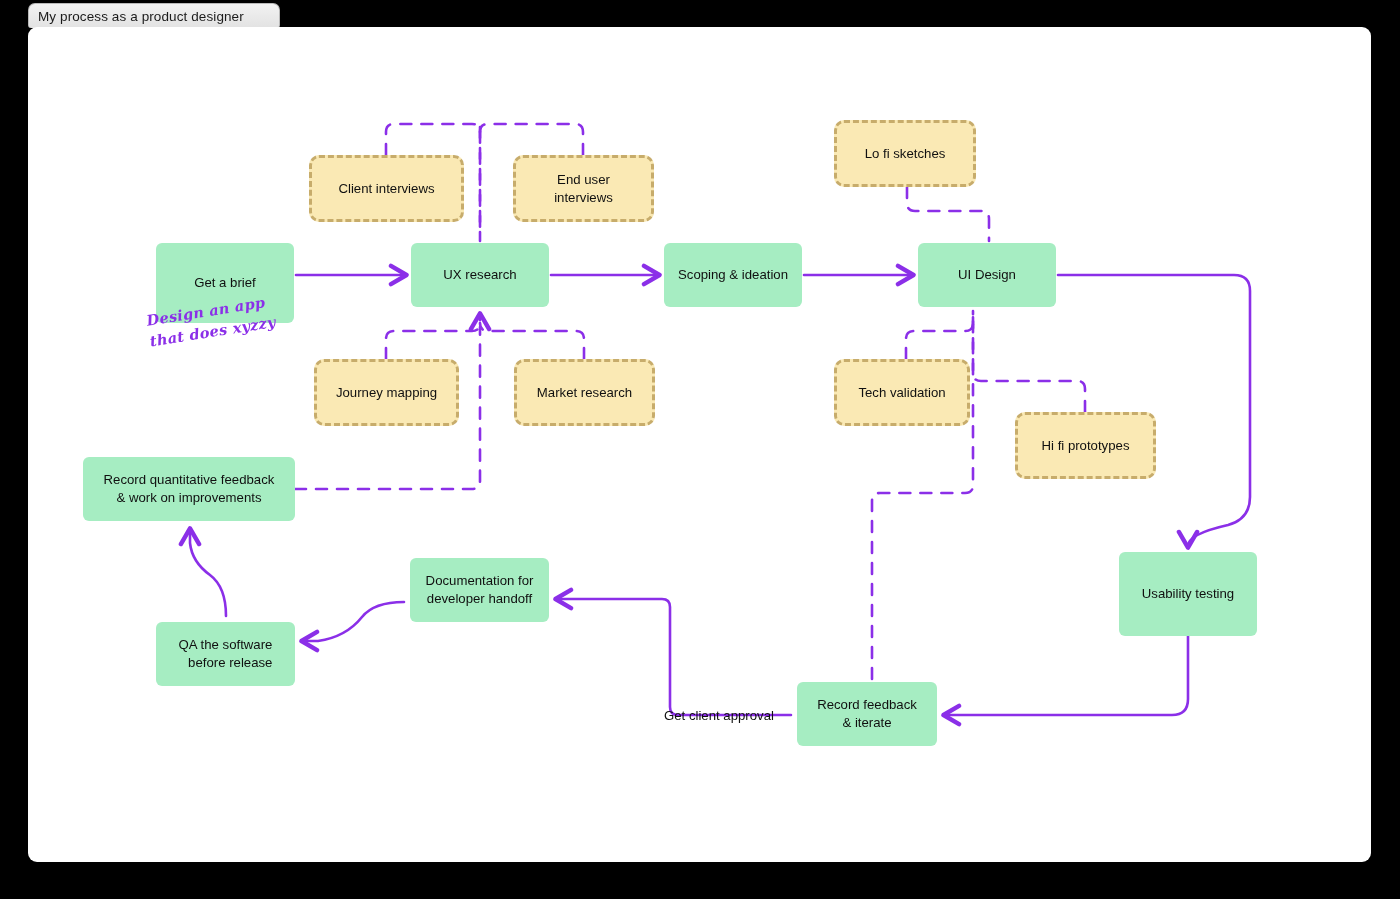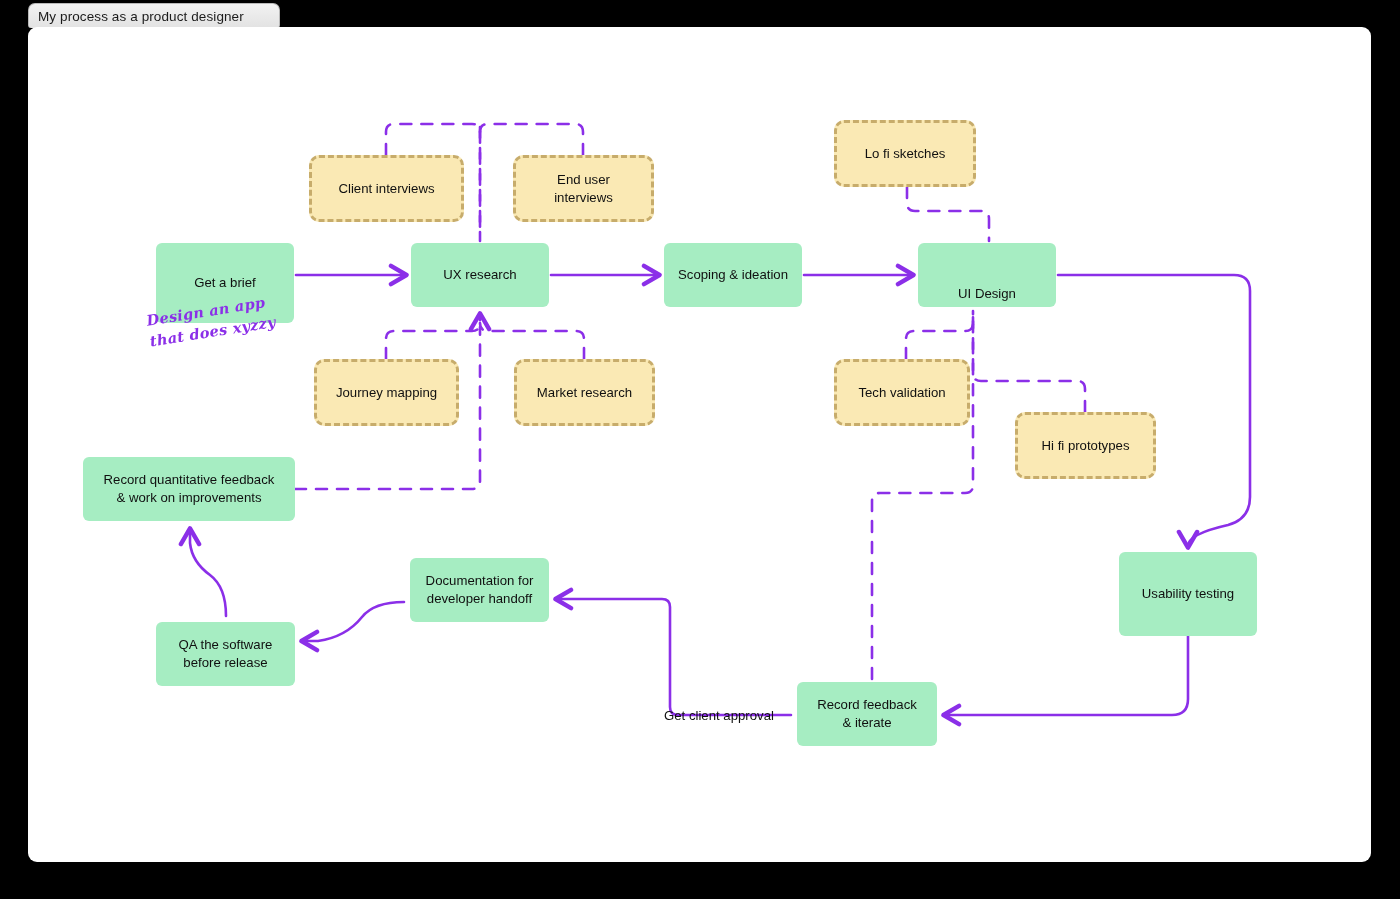--- a/index.html
+++ b/index.html
@@ -168,39 +168,39 @@
     </div>
 
     <div class="node green" style="left:383px;top:216px;width:138px;height:64px;">
       <span>UX research</span>
     </div>
 
     <div class="node green" style="left:636px;top:216px;width:138px;height:64px;">
       <span>Scoping &amp; ideation</span>
     </div>
 
-    <div class="node green" style="left:890px;top:216px;width:138px;height:64px;align-items:flex-end;">
+    <div class="node green" style="left:890px;top:216px;width:138px;height:64px;">
       <span>UI Design</span>
     </div>
 
     <div class="node green" style="left:1091px;top:525px;width:138px;height:84px;">
       <span>Usability testing</span>
     </div>
 
     <div class="node green" style="left:769px;top:655px;width:140px;height:64px;white-space:pre-line;">
       <span>Record feedback
 &amp; iterate</span>
     </div>
 
     <div class="node green" style="left:382px;top:531px;width:139px;height:64px;white-space:pre-line;">
       <span>Documentation for
 developer handoff</span>
     </div>
 
-    <div class="node green" style="left:128px;top:595px;width:139px;height:64px;white-space:pre-line;">
+    <div class="node green" style="left:128px;top:595px;width:139px;height:64px;white-space:pre-line;text-align:right;">
       <span>QA the software
 before release</span>
     </div>
 
     <div class="node green" style="left:55px;top:430px;width:212px;height:64px;white-space:pre-line;">
       <span>Record quantitative feedback
 &amp; work on improvements</span>
     </div>
 
     <div class="node yellow" style="left:281px;top:128px;width:155px;height:67px;">

